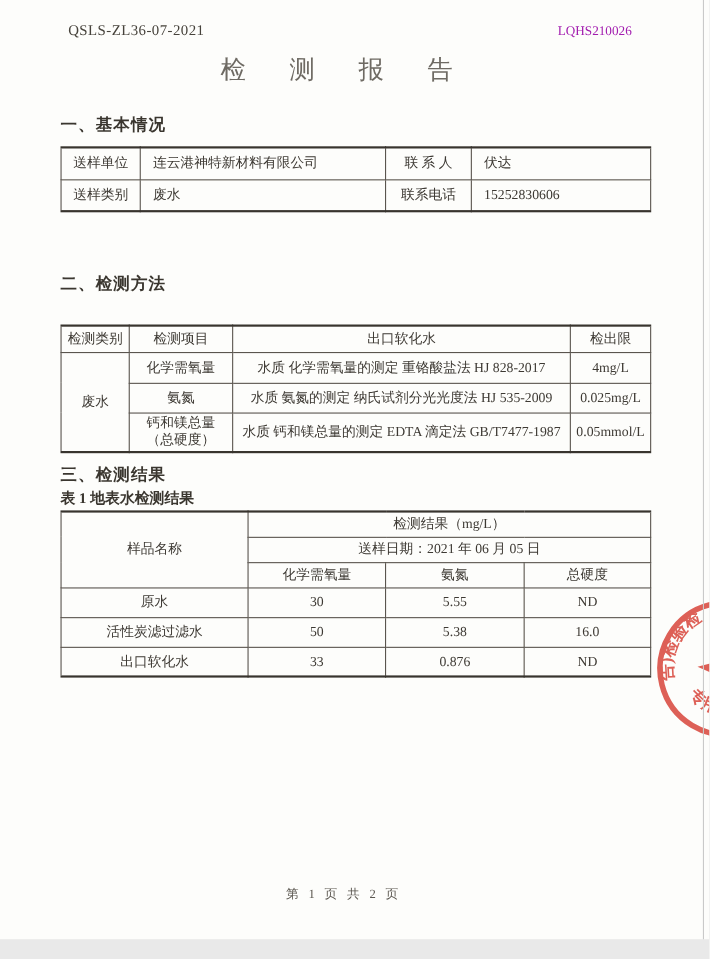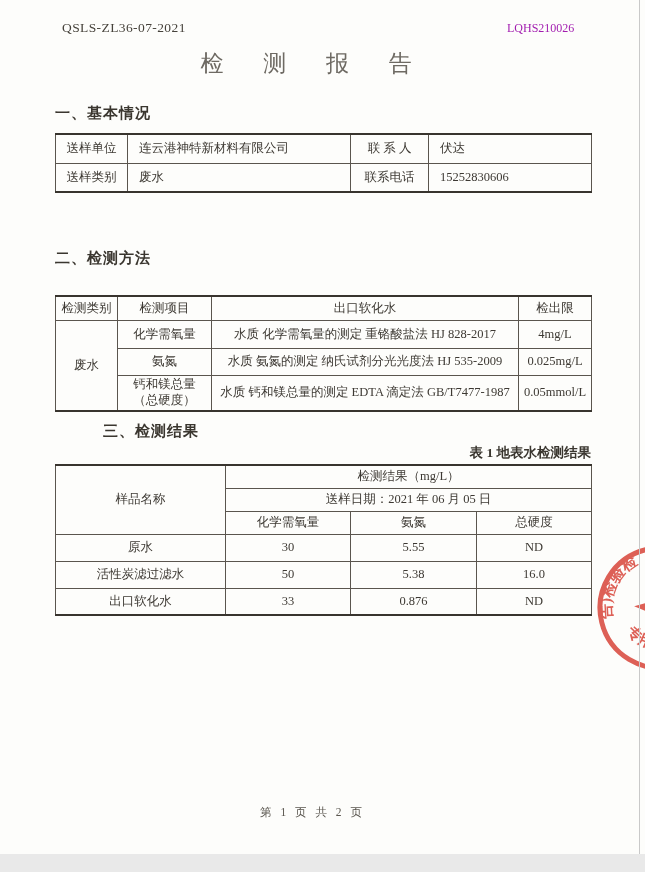--- a/index.html
+++ b/index.html
@@ -14,23 +14,23 @@
   #report-title{
     left:0;top:48px;width:100%;text-align:center;font-size:23px;
     letter-spacing:17px;color:#6e6a63;transform:translateX(-8px);
     font-weight:500;
   }
   .section-heading{
     font-size:15px;font-weight:bold;color:#3a362f;letter-spacing:1px;
   }
   #s1-heading{left:55px;top:104px;}
   #s2-heading{left:55px;top:249px;}
-  #s3-heading{left:55px;top:422px;margin-left:48px;}
+  #s3-heading{left:55px;top:422px;}
   #t3-caption{
-    left:55px;top:444px;width:536px;text-align:right;
+    left:55px;top:444px;width:536px;text-align:left;
     font-size:13.5px;font-weight:bold;color:#3a362f;
   }
   table{
     border-collapse:collapse;table-layout:fixed;
     border-top:2px solid #38342e;border-bottom:2px solid #38342e;
     border-left:1px solid #5a554e;border-right:1px solid #5a554e;
   }
   td,th{
     border:1px solid #5a554e;font-size:12.5px;font-weight:normal;
     color:#3d3933;text-align:center;padding:0 4px;overflow:hidden;

